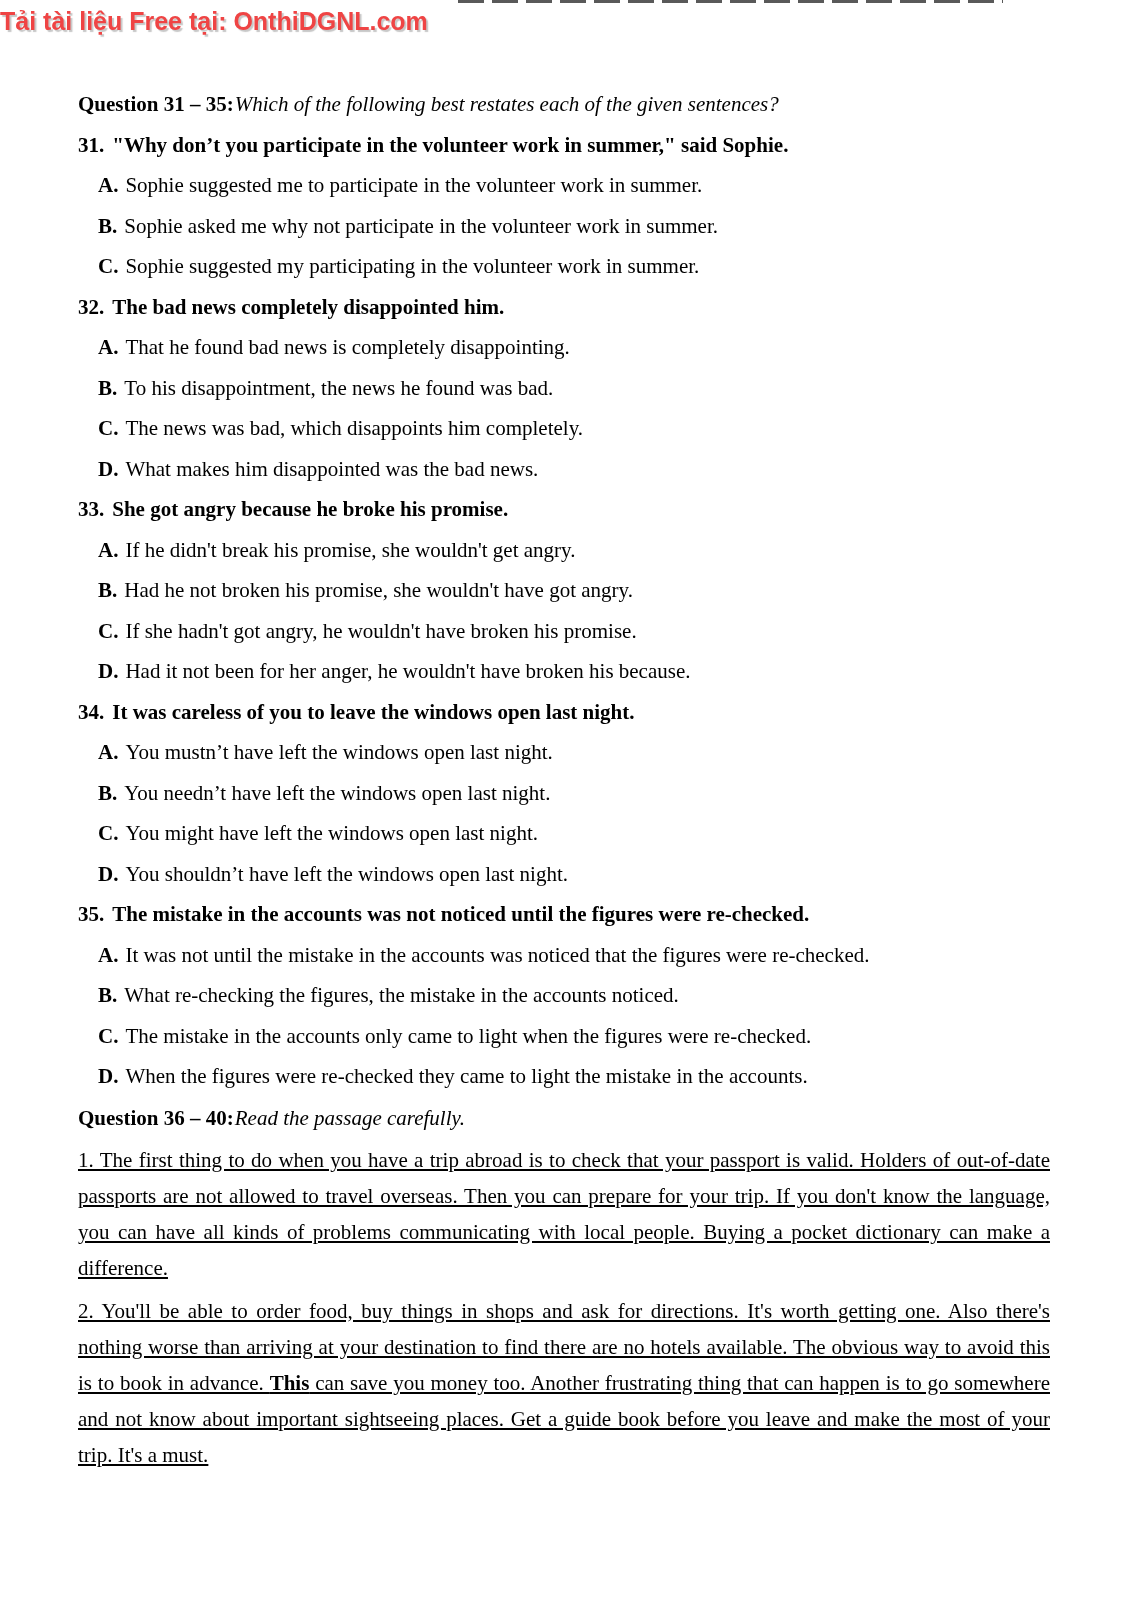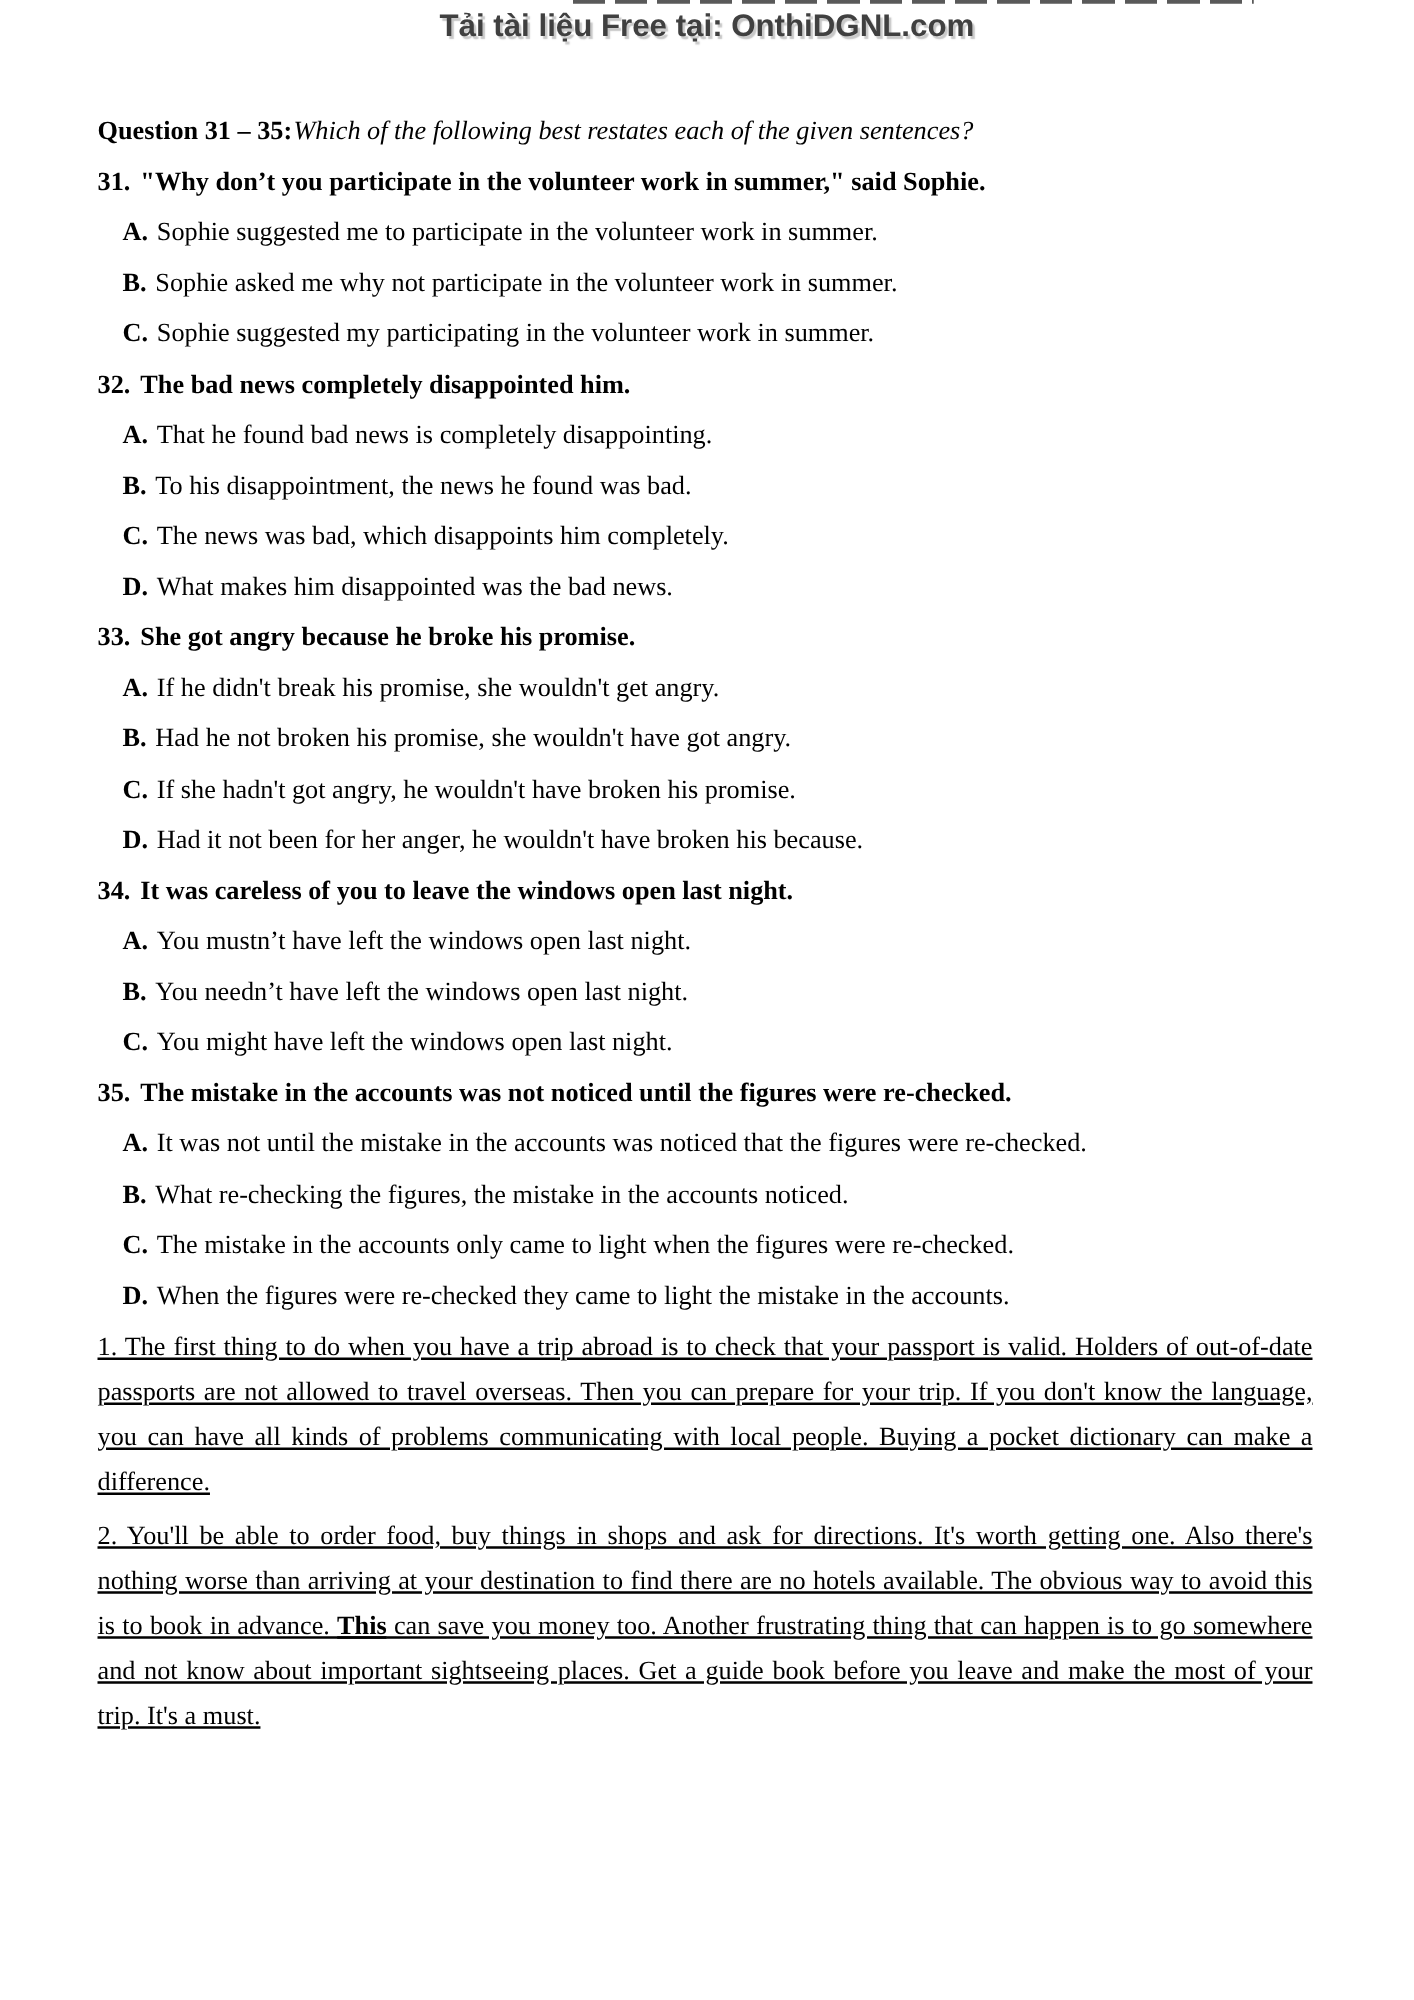--- a/index.html
+++ b/index.html
@@ -9,24 +9,24 @@
     font-size: 21px; color: #000000;
     position: relative; overflow: hidden;
   }
   .top-artifact {
     position: absolute; top: 0; left: 458px; width: 545px; height: 3px;
     background: repeating-linear-gradient(90deg,
       #3c3c3c 0 26px, rgba(60,60,60,0) 26px 34px);
     opacity: .85;
   }
   .banner {
-    margin: 6px 0 0; text-align: center;
+    margin: 6px 0 0; text-align: left;
     font-family: "Liberation Sans", sans-serif;
     font-weight: bold; font-size: 25px; line-height: 30px;
-    color: #404040;
+    color: #ef4444;
     text-shadow: 2px 2px 1px rgba(130,130,130,0.45);
   }
   .page { padding: 0 81px 0 78px; }
   .sec { margin: 0 0 5.5px; line-height: 35px; }
   .sec:first-of-type { margin-top: 51px; }
   .sec .sl { margin-right: 1px; }
   .sec i { font-style: italic; }
   .stem { margin: 0 0 5.5px; line-height: 35px; font-weight: bold; }
   .stem .qn { margin-right: 8px; }
   .opt { margin: 0 0 5.5px; line-height: 35px; padding-left: 20px; }
@@ -64,25 +64,27 @@
   <p class="stem"><span class="qn">33.</span><span>She got angry because he broke his promise.</span></p>
   <p class="opt"><b class="ol">A.</b><span>If he didn't break his promise, she wouldn't get angry.</span></p>
   <p class="opt"><b class="ol">B.</b><span>Had he not broken his promise, she wouldn't have got angry.</span></p>
   <p class="opt"><b class="ol">C.</b><span>If she hadn't got angry, he wouldn't have broken his promise.</span></p>
   <p class="opt"><b class="ol">D.</b><span>Had it not been for her anger, he wouldn't have broken his because.</span></p>
 
   <p class="stem"><span class="qn">34.</span><span>It was careless of you to leave the windows open last night.</span></p>
   <p class="opt"><b class="ol">A.</b><span>You mustn’t have left the windows open last night.</span></p>
   <p class="opt"><b class="ol">B.</b><span>You needn’t have left the windows open last night.</span></p>
   <p class="opt"><b class="ol">C.</b><span>You might have left the windows open last night.</span></p>
+  <p class="opt"><b class="ol">D.</b><span>You shouldn’t have left the windows open last night.</span></p>
 
   <p class="stem"><span class="qn">35.</span><span>The mistake in the accounts was not noticed until the figures were re-checked.</span></p>
   <p class="opt"><b class="ol">A.</b><span>It was not until the mistake in the accounts was noticed that the figures were re-checked.</span></p>
   <p class="opt"><b class="ol">B.</b><span>What re-checking the figures, the mistake in the accounts noticed.</span></p>
   <p class="opt"><b class="ol">C.</b><span>The mistake in the accounts only came to light when the figures were re-checked.</span></p>
   <p class="opt"><b class="ol">D.</b><span>When the figures were re-checked they came to light the mistake in the accounts.</span></p>
 
+  <p class="sec sec2"><b class="sl">Question 36 – 40:</b><i>Read the passage carefully.</i></p>
 
   <p class="para">1. The first thing to do when you have a trip abroad is to check that your passport is valid. Holders of out-of-date passports are not allowed to travel overseas. Then you can prepare for your trip. If you don't know the language, you can have all kinds of problems communicating with local people. Buying a pocket dictionary can make a difference.</p>
 
   <p class="para"><span>2. You'll be able to order food, buy things in shops and ask for directions. It's worth getting one. Also there's nothing worse than arriving at your destination to find there are no hotels available. The obvious way to avoid this is to book in advance. </span><b class="hl">This</b><span> can save you money too. Another frustrating thing that can happen is to go somewhere and not know about important sightseeing places. Get a guide book before you leave and make the most of your trip. It's a must.</span></p>
 
 </div>
 
 </body></html>

